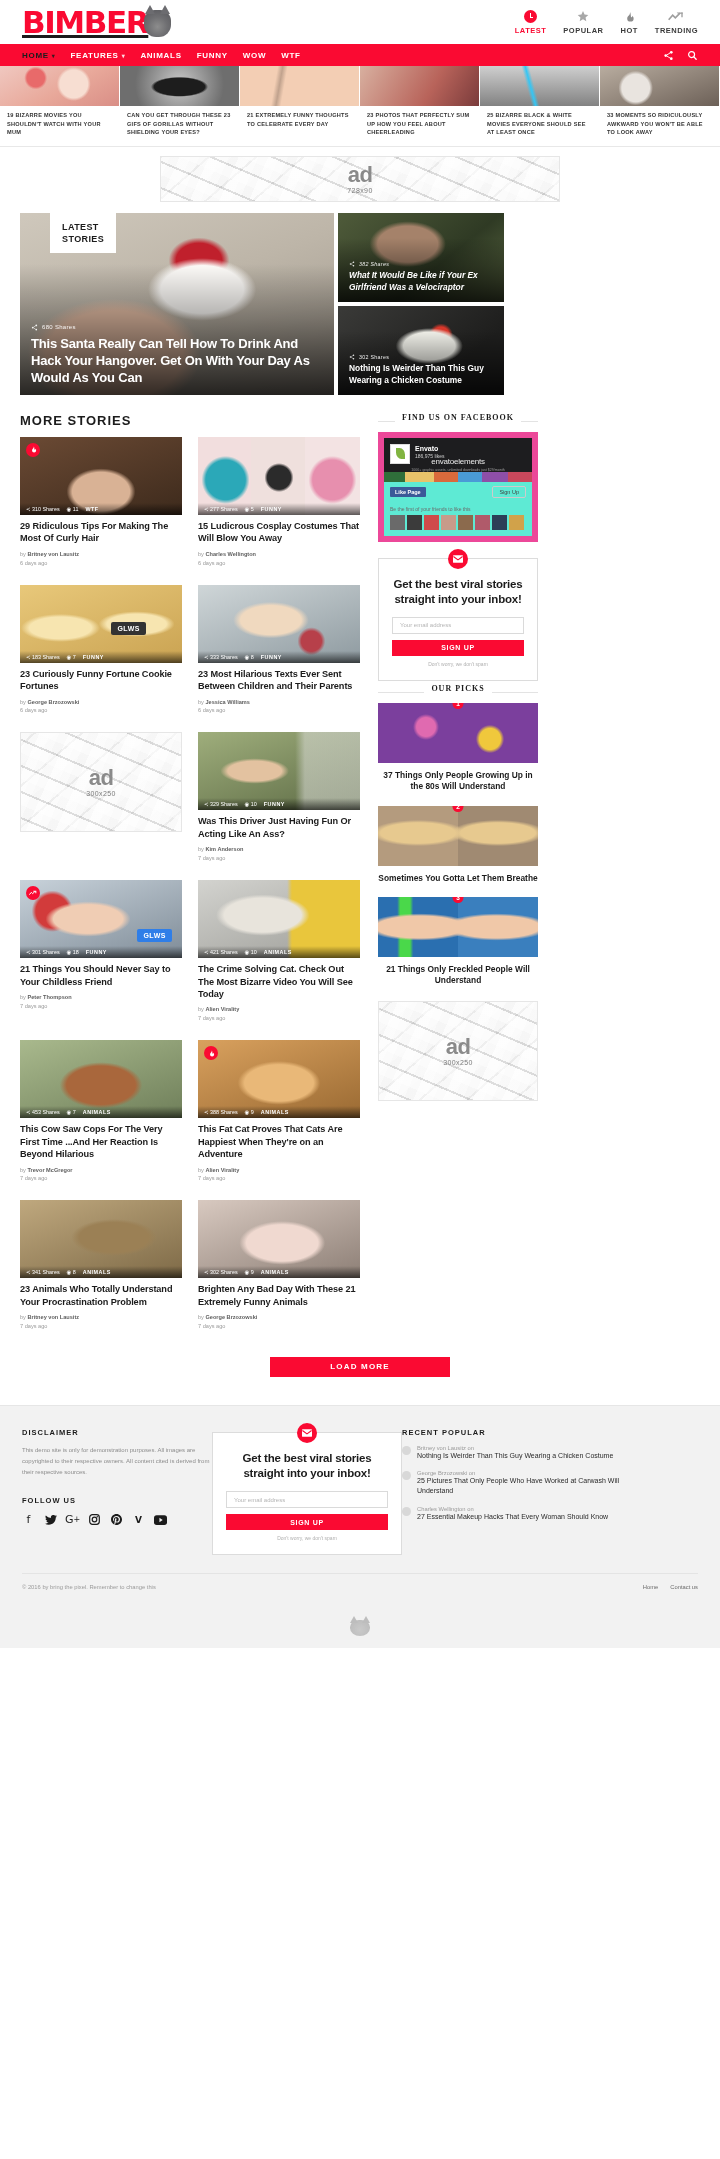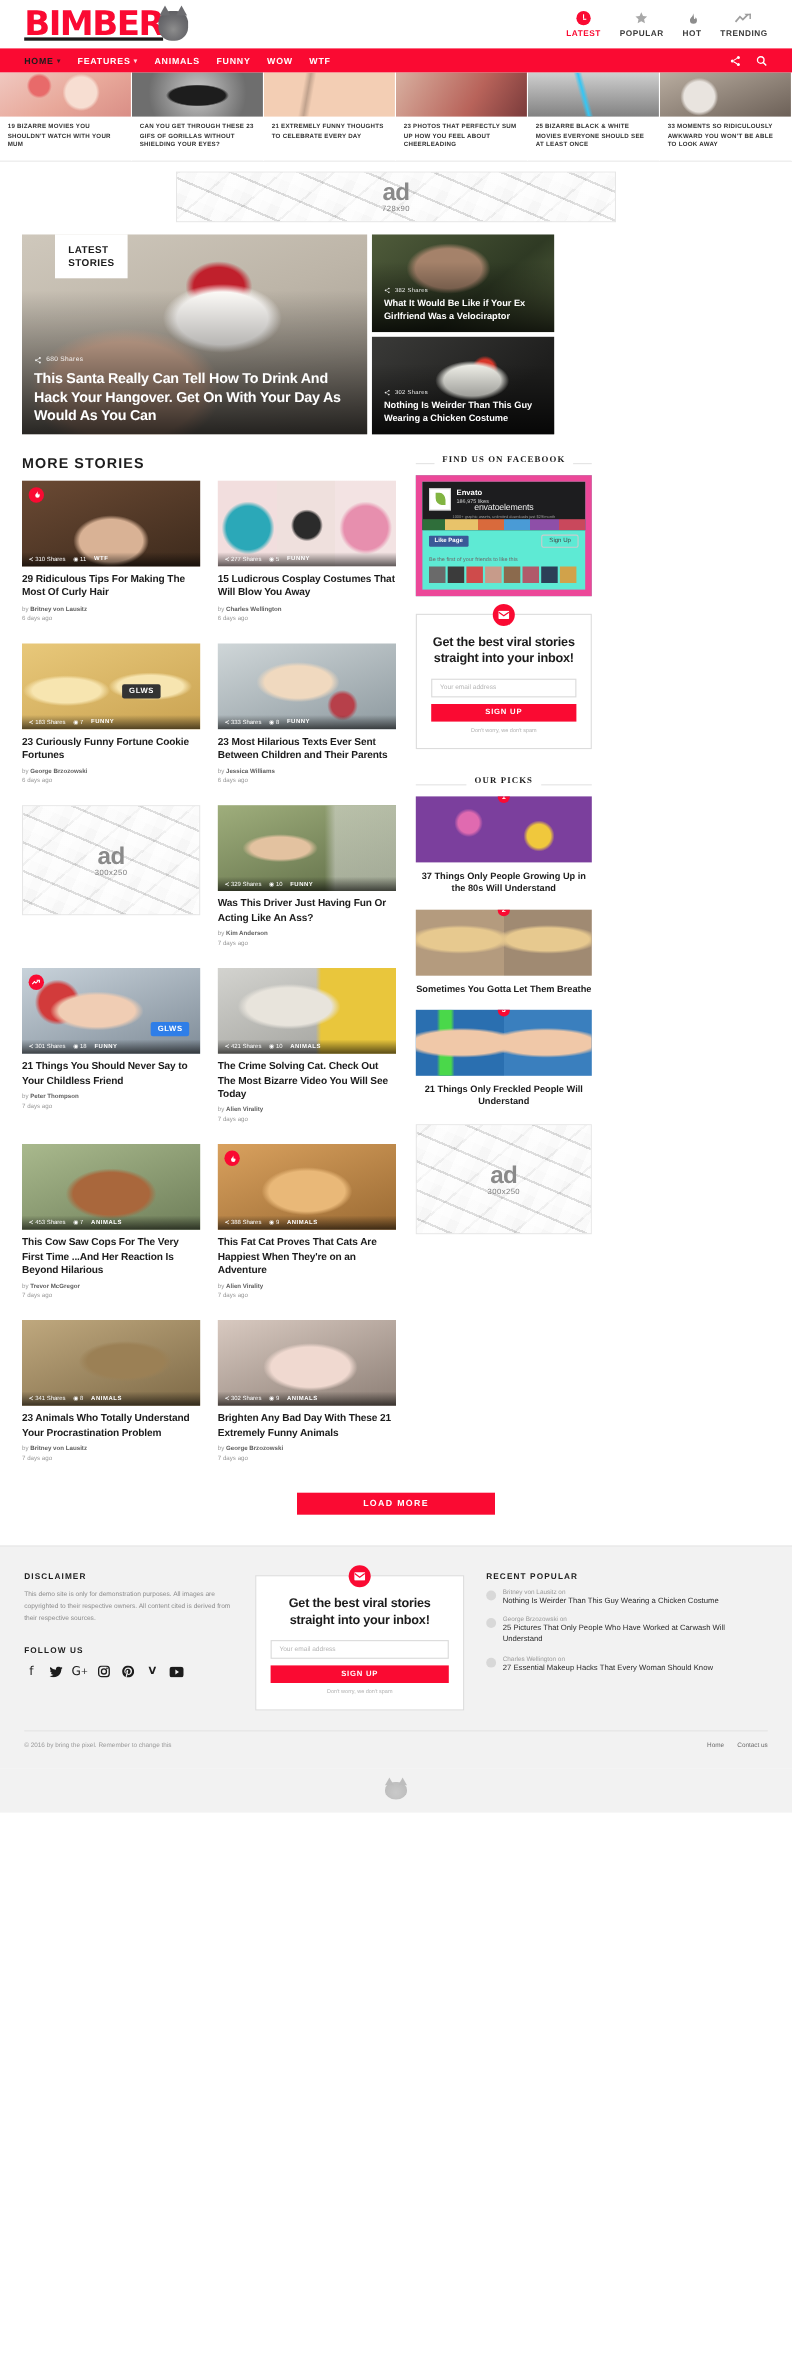--- a/index.html
+++ b/index.html
@@ -86,21 +86,21 @@
 
   
   .hero { display:flex; gap:4px; margin-top:11px; position:relative; }
   .hero-badge {
     position:absolute; left:30px; top:0; background:#fff; z-index:5;
     padding:8px 12px; font-size:9px; font-weight:bold; line-height:1.35;
     letter-spacing:.4px; color:#1c1c1c;
   }
   .hero-main { width:314px; height:182px; position:relative; overflow:hidden; }
   .hero-side { width:166px; display:flex; flex-direction:column; gap:4px; }
-  .hero-s1 { height:89px; position:relative; overflow:hidden; }
+  .hero-s1 { height:89px; position:relative; overflow:hidden;font-style:italic; }
   .hero-s2 { height:89px; position:relative; overflow:hidden; }
   .shade { position:absolute; inset:0;
     background:linear-gradient(to top, rgba(0,0,0,.78) 0%, rgba(0,0,0,.3) 42%, rgba(0,0,0,0) 72%); }
   .hero-cap { position:absolute; left:0; bottom:0; padding:9px 11px; color:#fff; width:100%; }
   .shares { font-size:6px; opacity:.92; display:flex; align-items:center; gap:4px; margin-bottom:4px; letter-spacing:.3px;}
   .hero-main .hero-ttl { font-size:13px; font-weight:bold; line-height:1.32; letter-spacing:-.2px; }
   .hero-side .hero-ttl { font-size:8.4px; font-weight:bold; line-height:1.35; }
   .hero-side .shares { font-size:5.3px; margin-bottom:3px; }
 
   
@@ -169,21 +169,21 @@
               width:11px; height:11px; border-radius:50%; background:#fa0a32; color:#fff;
               font-size:6.5px; font-weight:bold; display:flex; align-items:center; justify-content:center;}
   .pick-title { font-size:8.4px; font-weight:bold; line-height:1.35; text-align:center; margin-top:7px; }
 
   
   .loadmore { background:#fa0a32; color:#fff; text-align:center; font-size:8px; font-weight:bold;
               letter-spacing:1.2px; height:20px; line-height:20px; width:180px; margin:9px auto 28px; }
 
   
   .footer { background:#f2f2f2; padding:22px 22px 18px; border-top:1px solid #e6e6e6; }
-  .f-cols { display:flex; gap:20px; }
+  .f-cols { display:flex; }
   .f-left { width:190px; }
   .f-mid { width:190px; }
   .f-right { width:240px; }
   .f-h { font-size:7.5px; font-weight:bold; letter-spacing:1px; margin-bottom:8px; }
   .f-p { font-size:6px; color:#8d8d8d; line-height:1.85; }
   .socials { display:flex; gap:9px; margin-top:4px; }
   .soc { width:13px; height:13px; display:flex; align-items:center; justify-content:center;
          font-size:11px; color:#1c1c1c; font-family:"DejaVu Sans", sans-serif; }
   .cmt { display:flex; gap:6px; margin-bottom:9px; }
   .cmt-av { width:9px; height:9px; border-radius:50%; background:#d8d8d8; flex:none; margin-top:1px; }
@@ -619,21 +619,21 @@
                 <rect width="24" height="18" rx="2" fill="#fff"></rect>
                 <path d="M1 3l11 8 11-8" stroke="#fa0a32" stroke-width="2.6" fill="none"></path>
               </svg>
           </div>
           <div class="news-h">Get the best viral stories straight into your inbox!</div>
           <div class="news-input">Your email address</div>
           <div class="news-btn">SIGN UP</div>
           <div class="news-note">Don't worry, we don't spam</div>
         </div>
 
-        <div class="sec-title-c" style="margin-top:24px">
+        <div class="sec-title-c" style="margin-top:3px">
           <span class="line"></span>
           <span class="t">OUR PICKS</span>
           <span class="line"></span>
         </div>
 
         <div class="pick">
           <div class="pick-thumb" style="background:#7b3f9d">
             <div class="ph" style="background:radial-gradient(circle at 30% 40%,#e06ab0 8%,transparent 11%),radial-gradient(circle at 70% 60%,#f0c83c 9%,transparent 12%)"></div>
             <div class="pick-num">1</div>
           </div>

